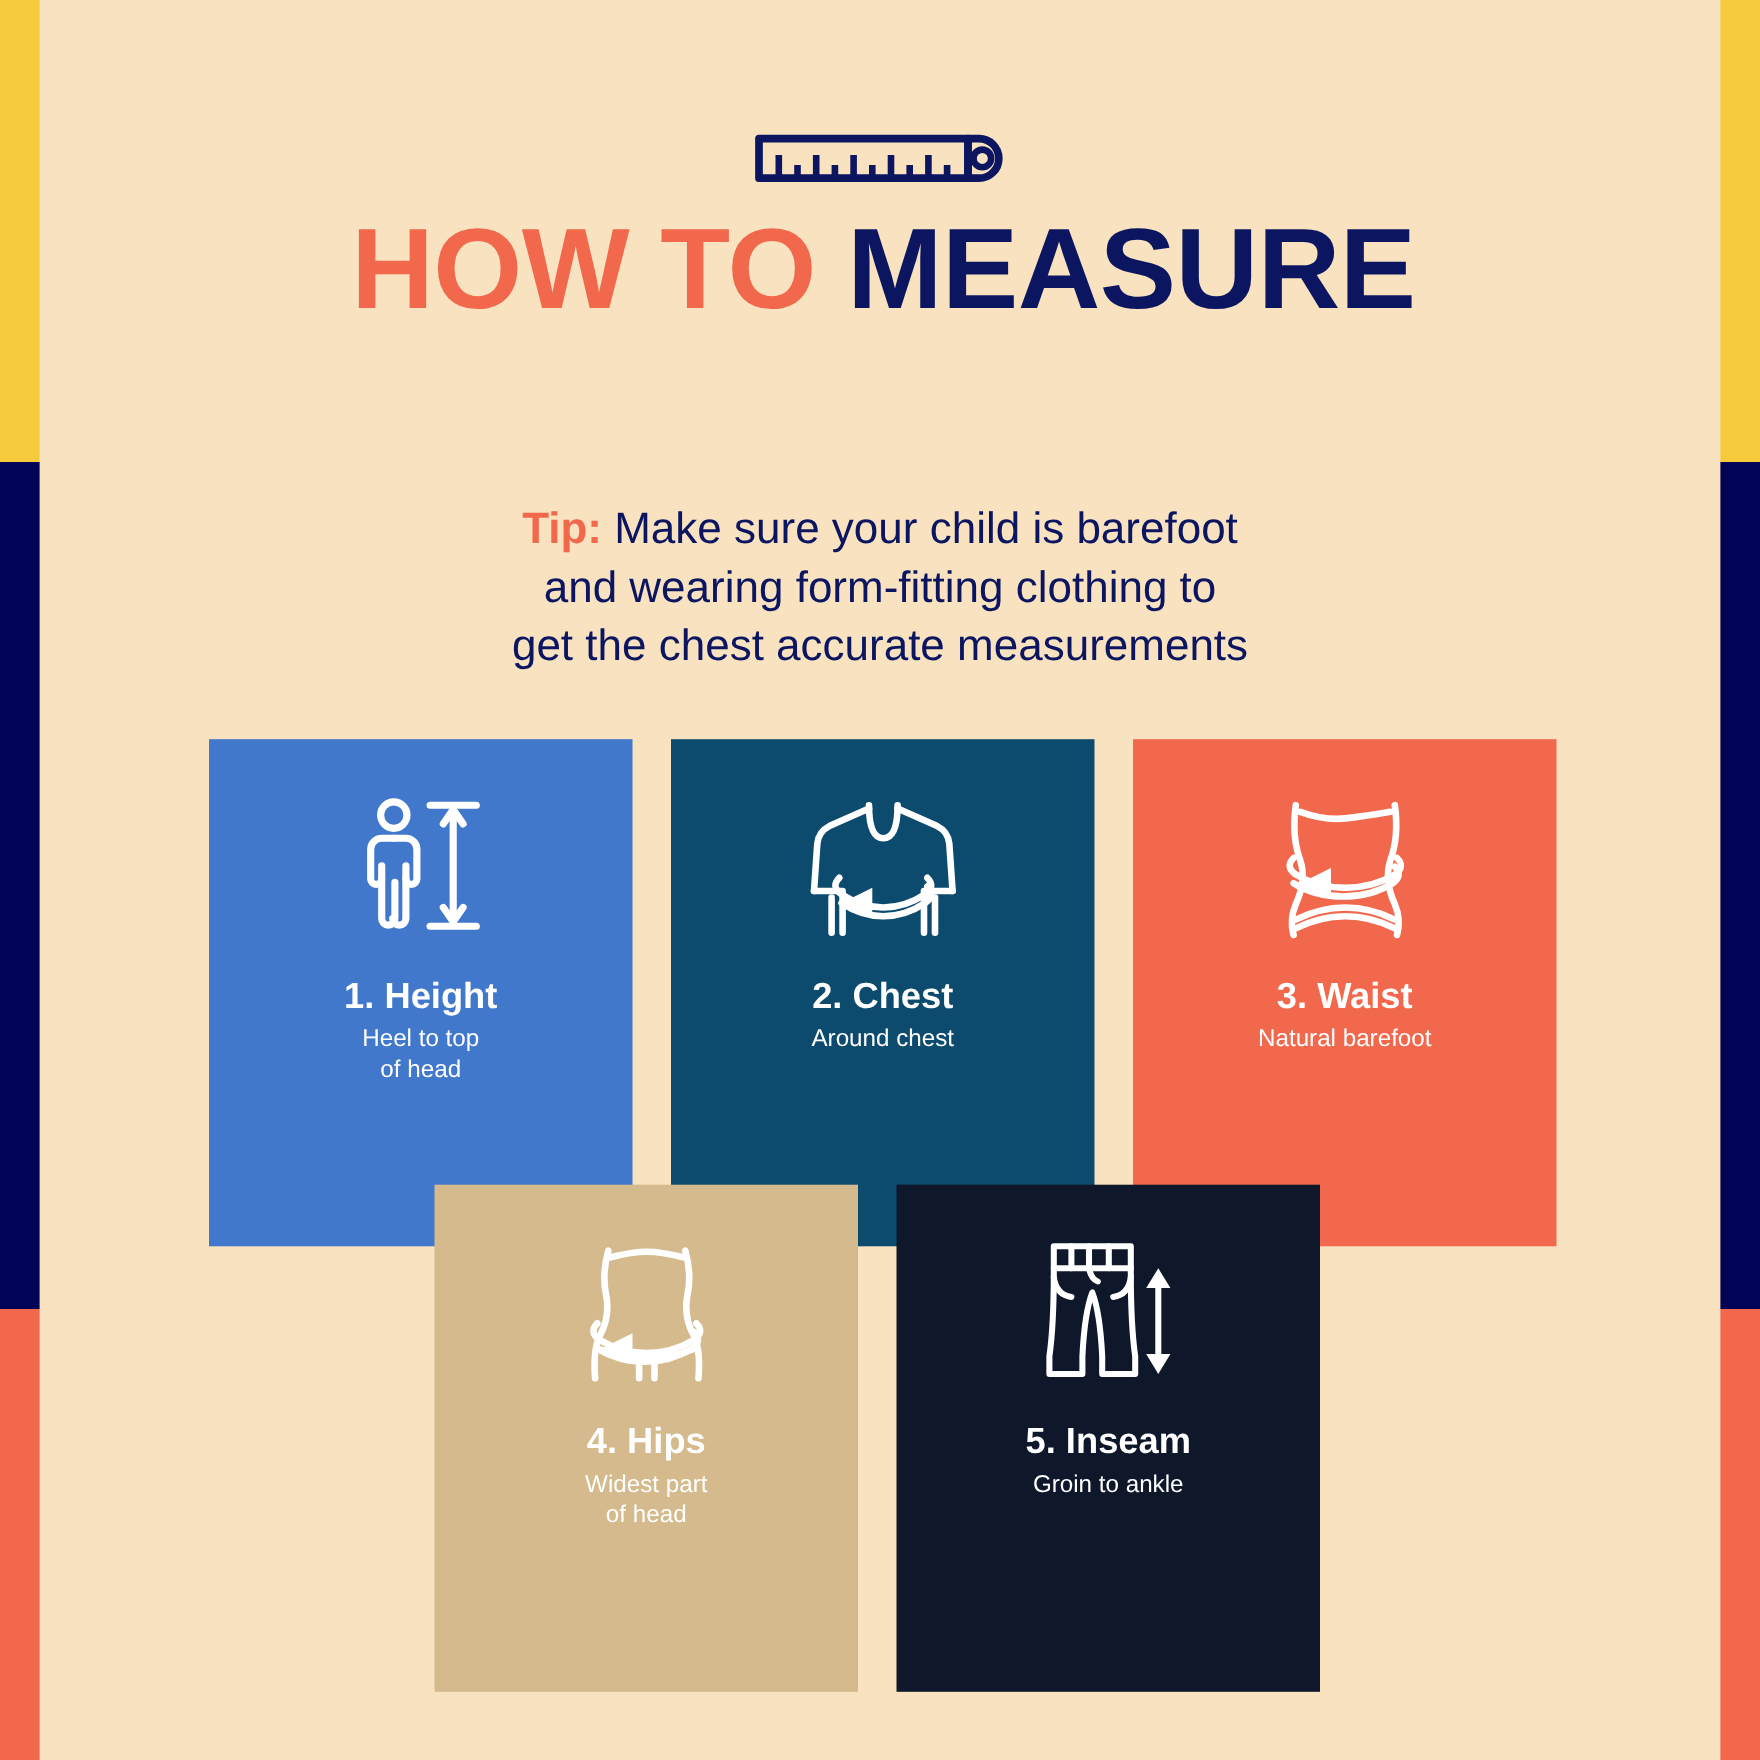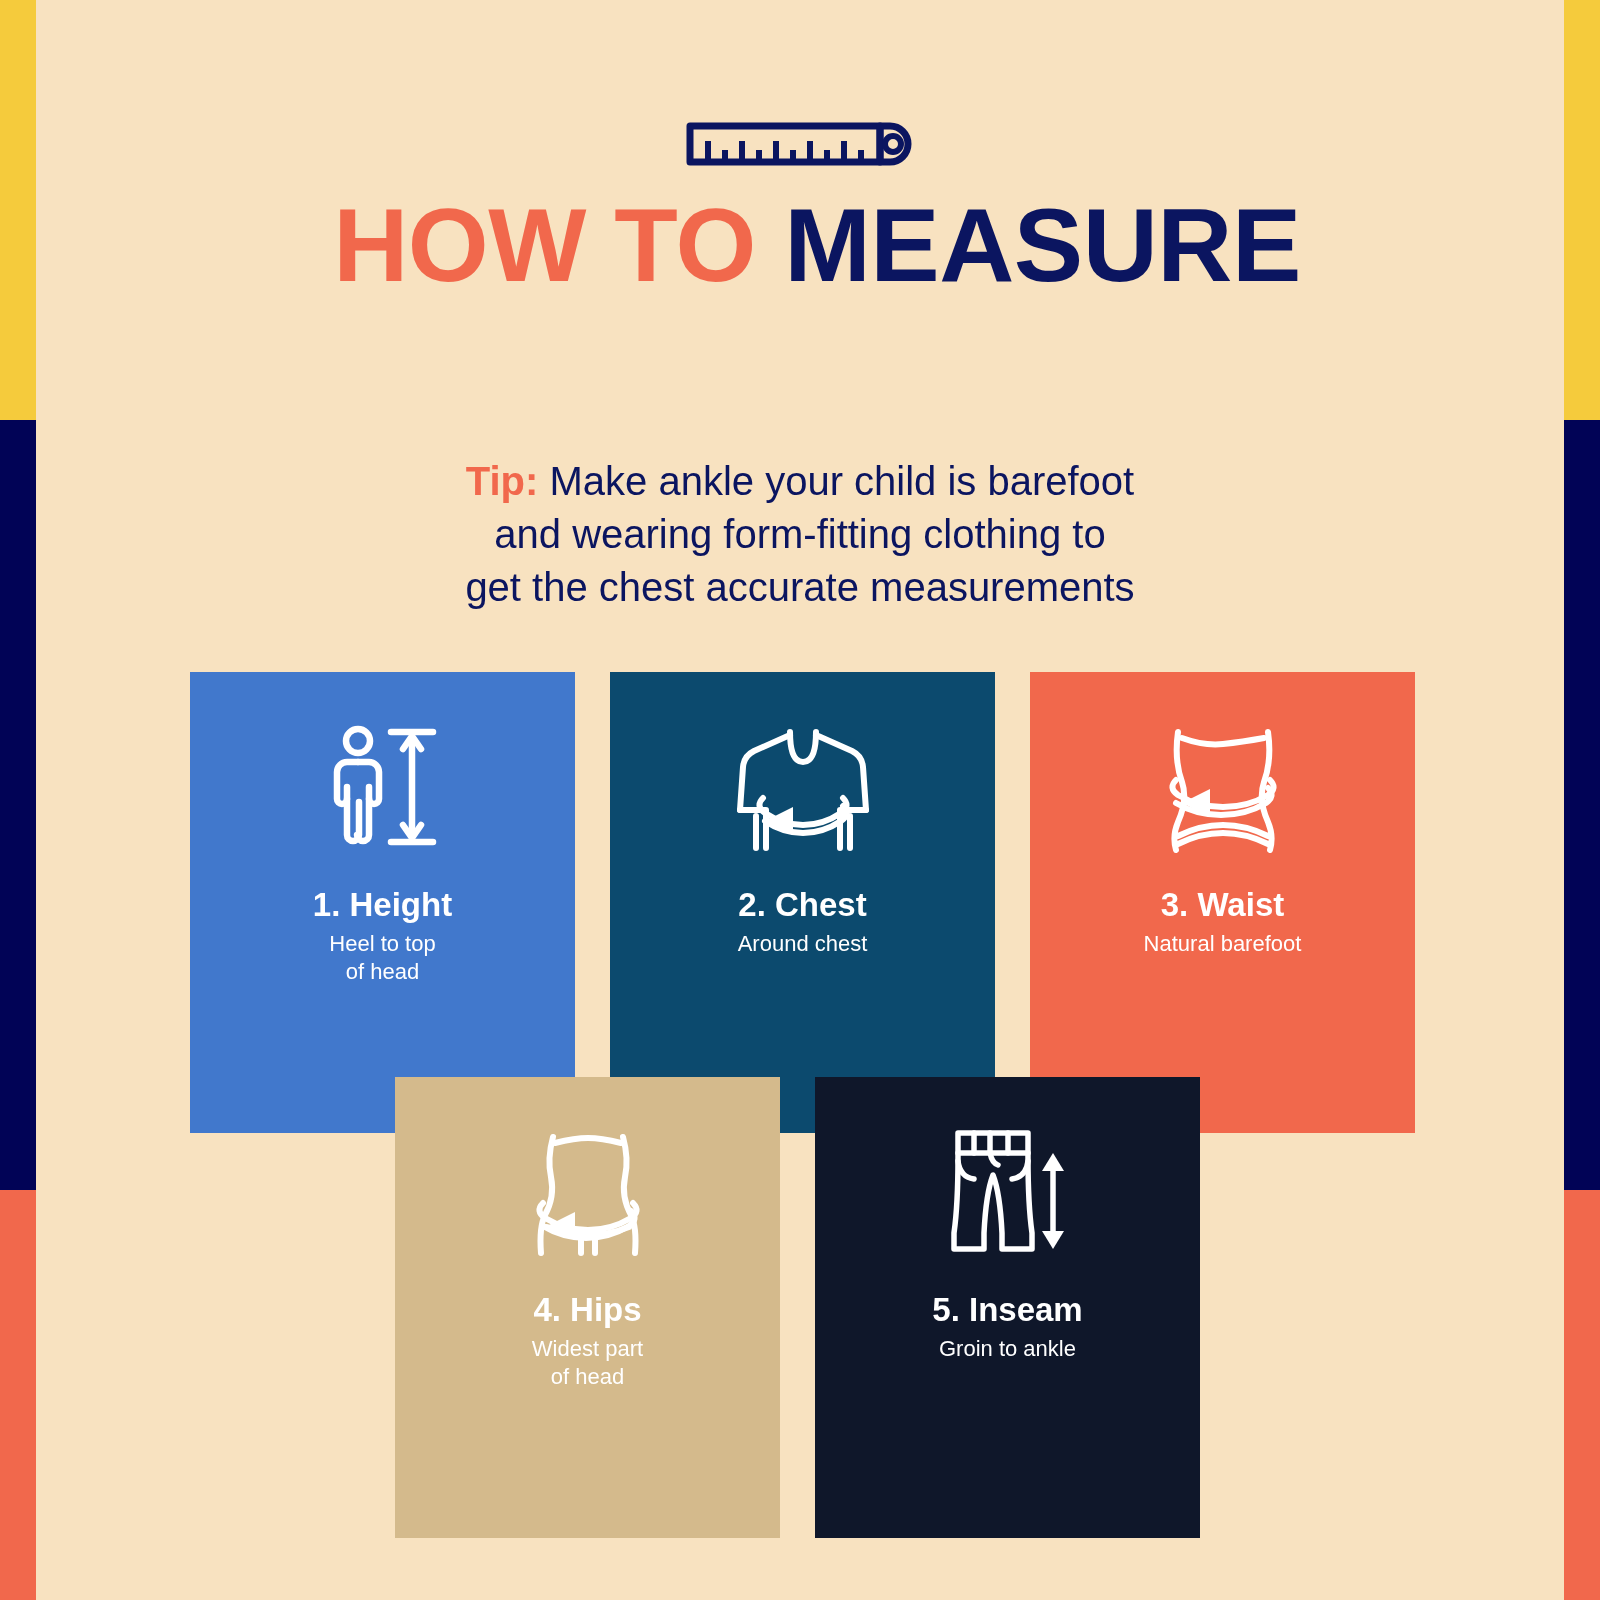--- a/index.html
+++ b/index.html
@@ -56,21 +56,20 @@
     left: 0;
     top: 195px;
     width: 1534px;
     text-align: center;
     line-height: 0.97;
     font-weight: 700;
     font-size: 104px;
     letter-spacing: -0.5px;
     color: #0B1560;
     font-stretch: condensed;
-    padding-left: 14px;
   }
   .title-line { display: block; white-space: nowrap; }
   .title-accent { color: #F1684C; }
 
   
   .tip-block {
     position: absolute;
     left: 0;
     top: 455px;
     width: 1528px;
@@ -164,21 +163,21 @@
         <line x1="177" y1="44" x2="177" y2="32"></line>
       </g>
     </svg>
   </div>
 
   <div class="title-block">
     <span class="title-line"><span class="title-accent">HOW TO </span><span>MEASURE</span></span>
   </div>
 
   <div class="tip-block">
-    <span class="tip-line"><span class="tip-label">Tip:</span><span> Make ankle your child is barefoot</span></span>
+    <span class="tip-line"><span class="tip-label">Tip:</span><span> Make sure your child is barefoot</span></span>
     <span class="tip-line">and wearing form-fitting clothing to</span>
     <span class="tip-line">get the chest accurate measurements</span>
   </div>
 
   <div class="card-row row-one">
 
     <div class="card" style="background:#4178CC">
       <div class="card-icon">
         <svg width="116" height="132" viewBox="0 0 116 132">
           <g fill="none" stroke="#FFFFFF" stroke-width="6.5" stroke-linecap="round" stroke-linejoin="round">

